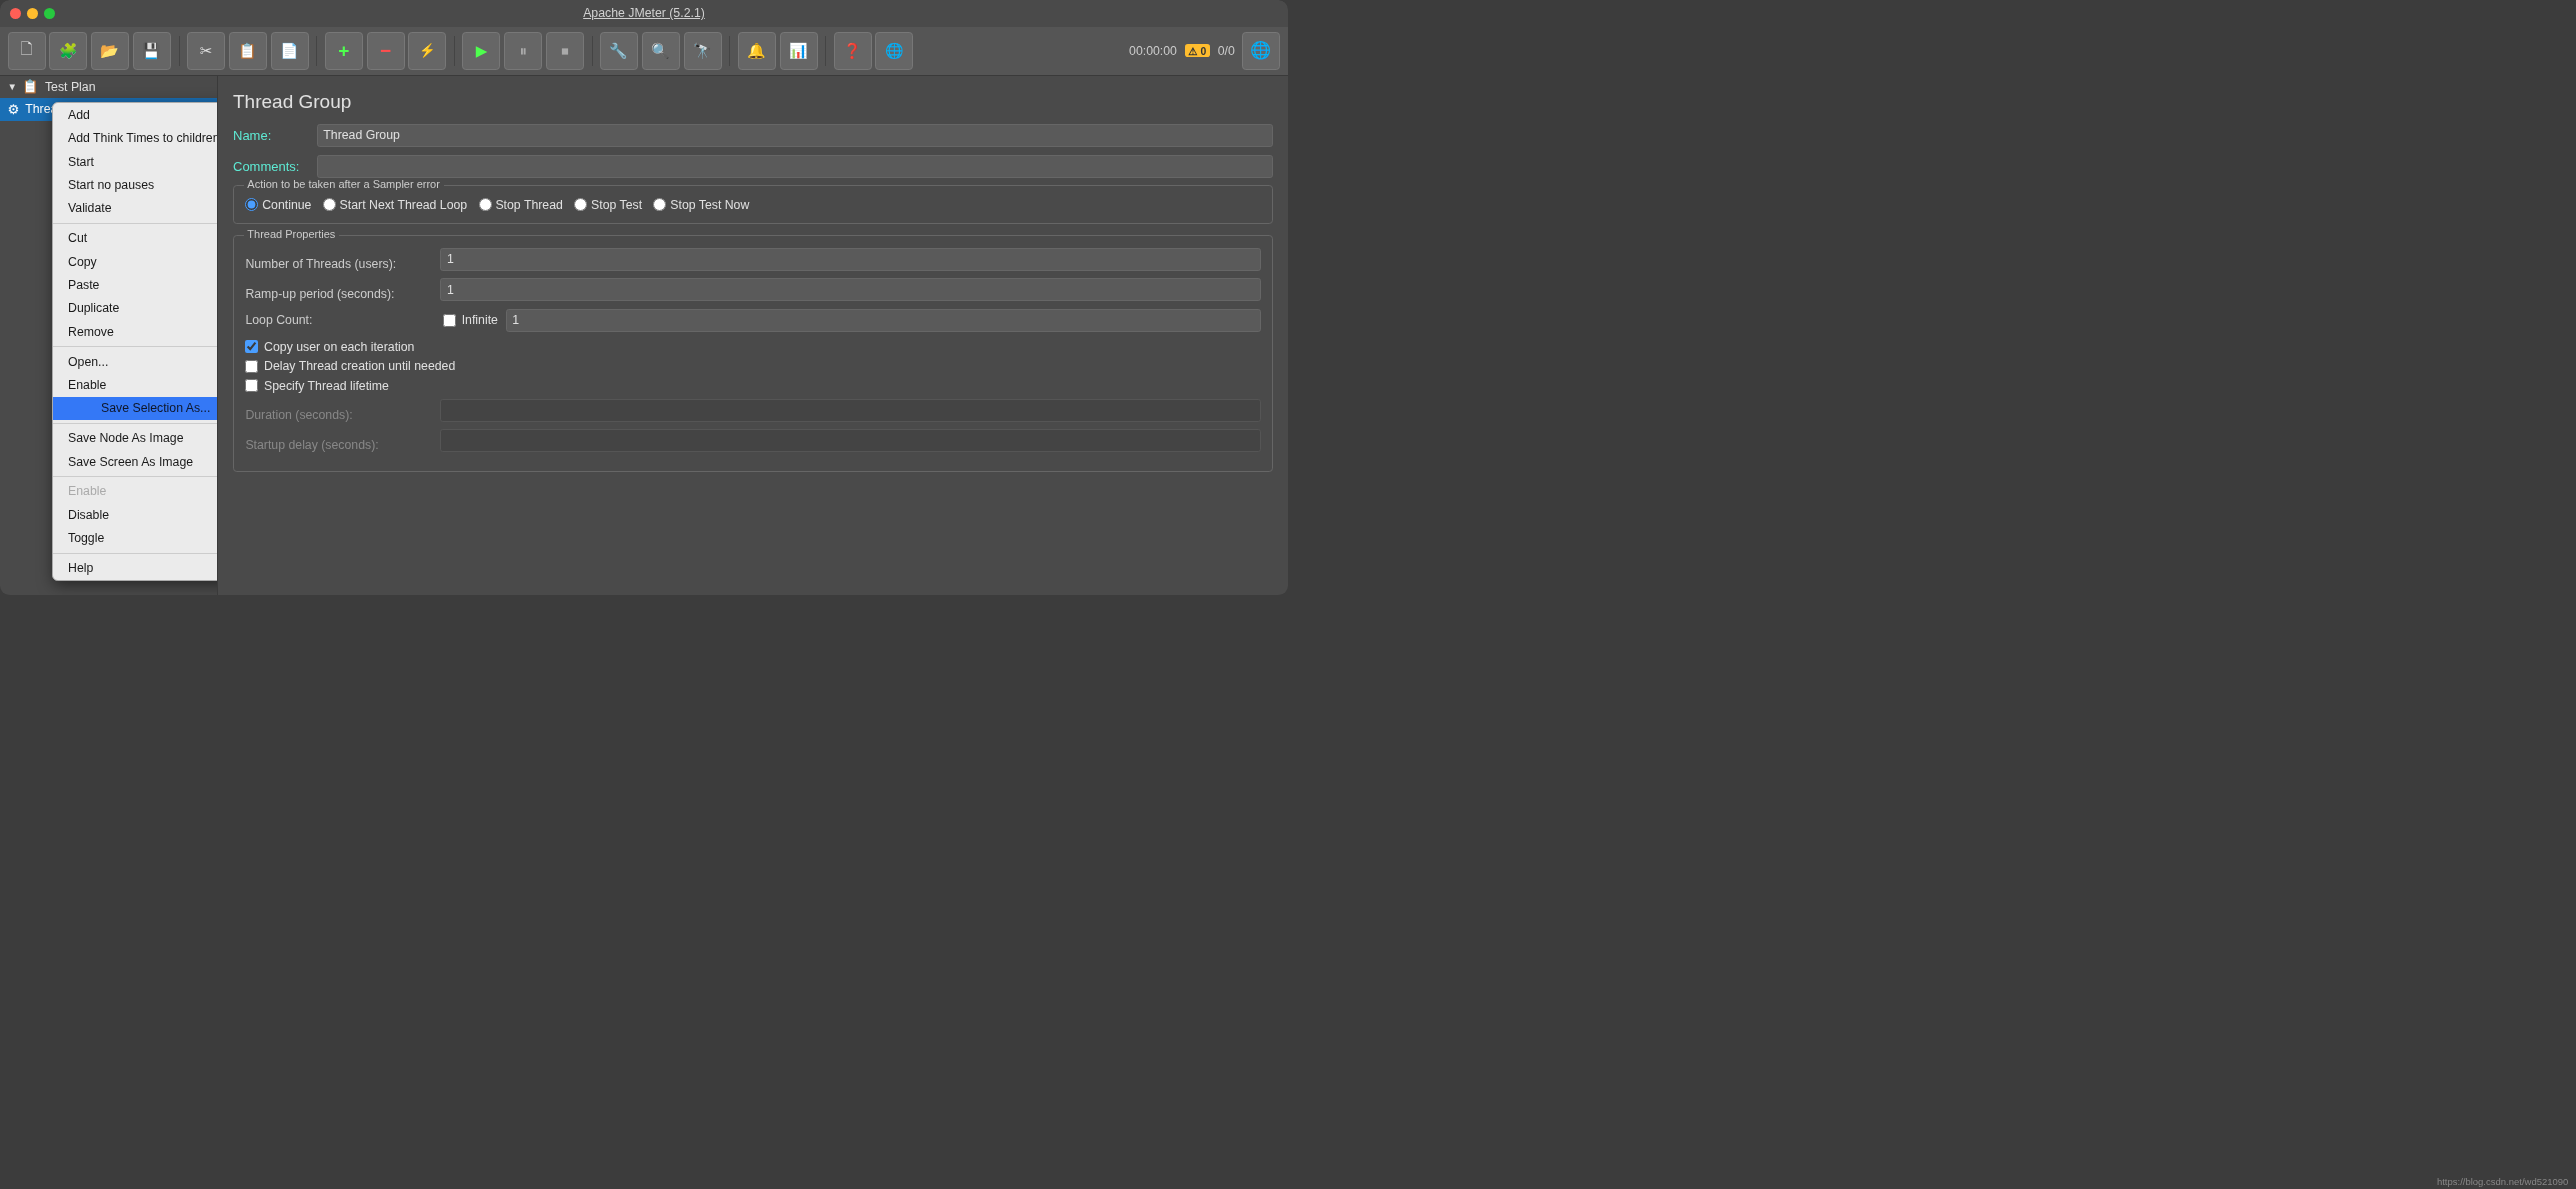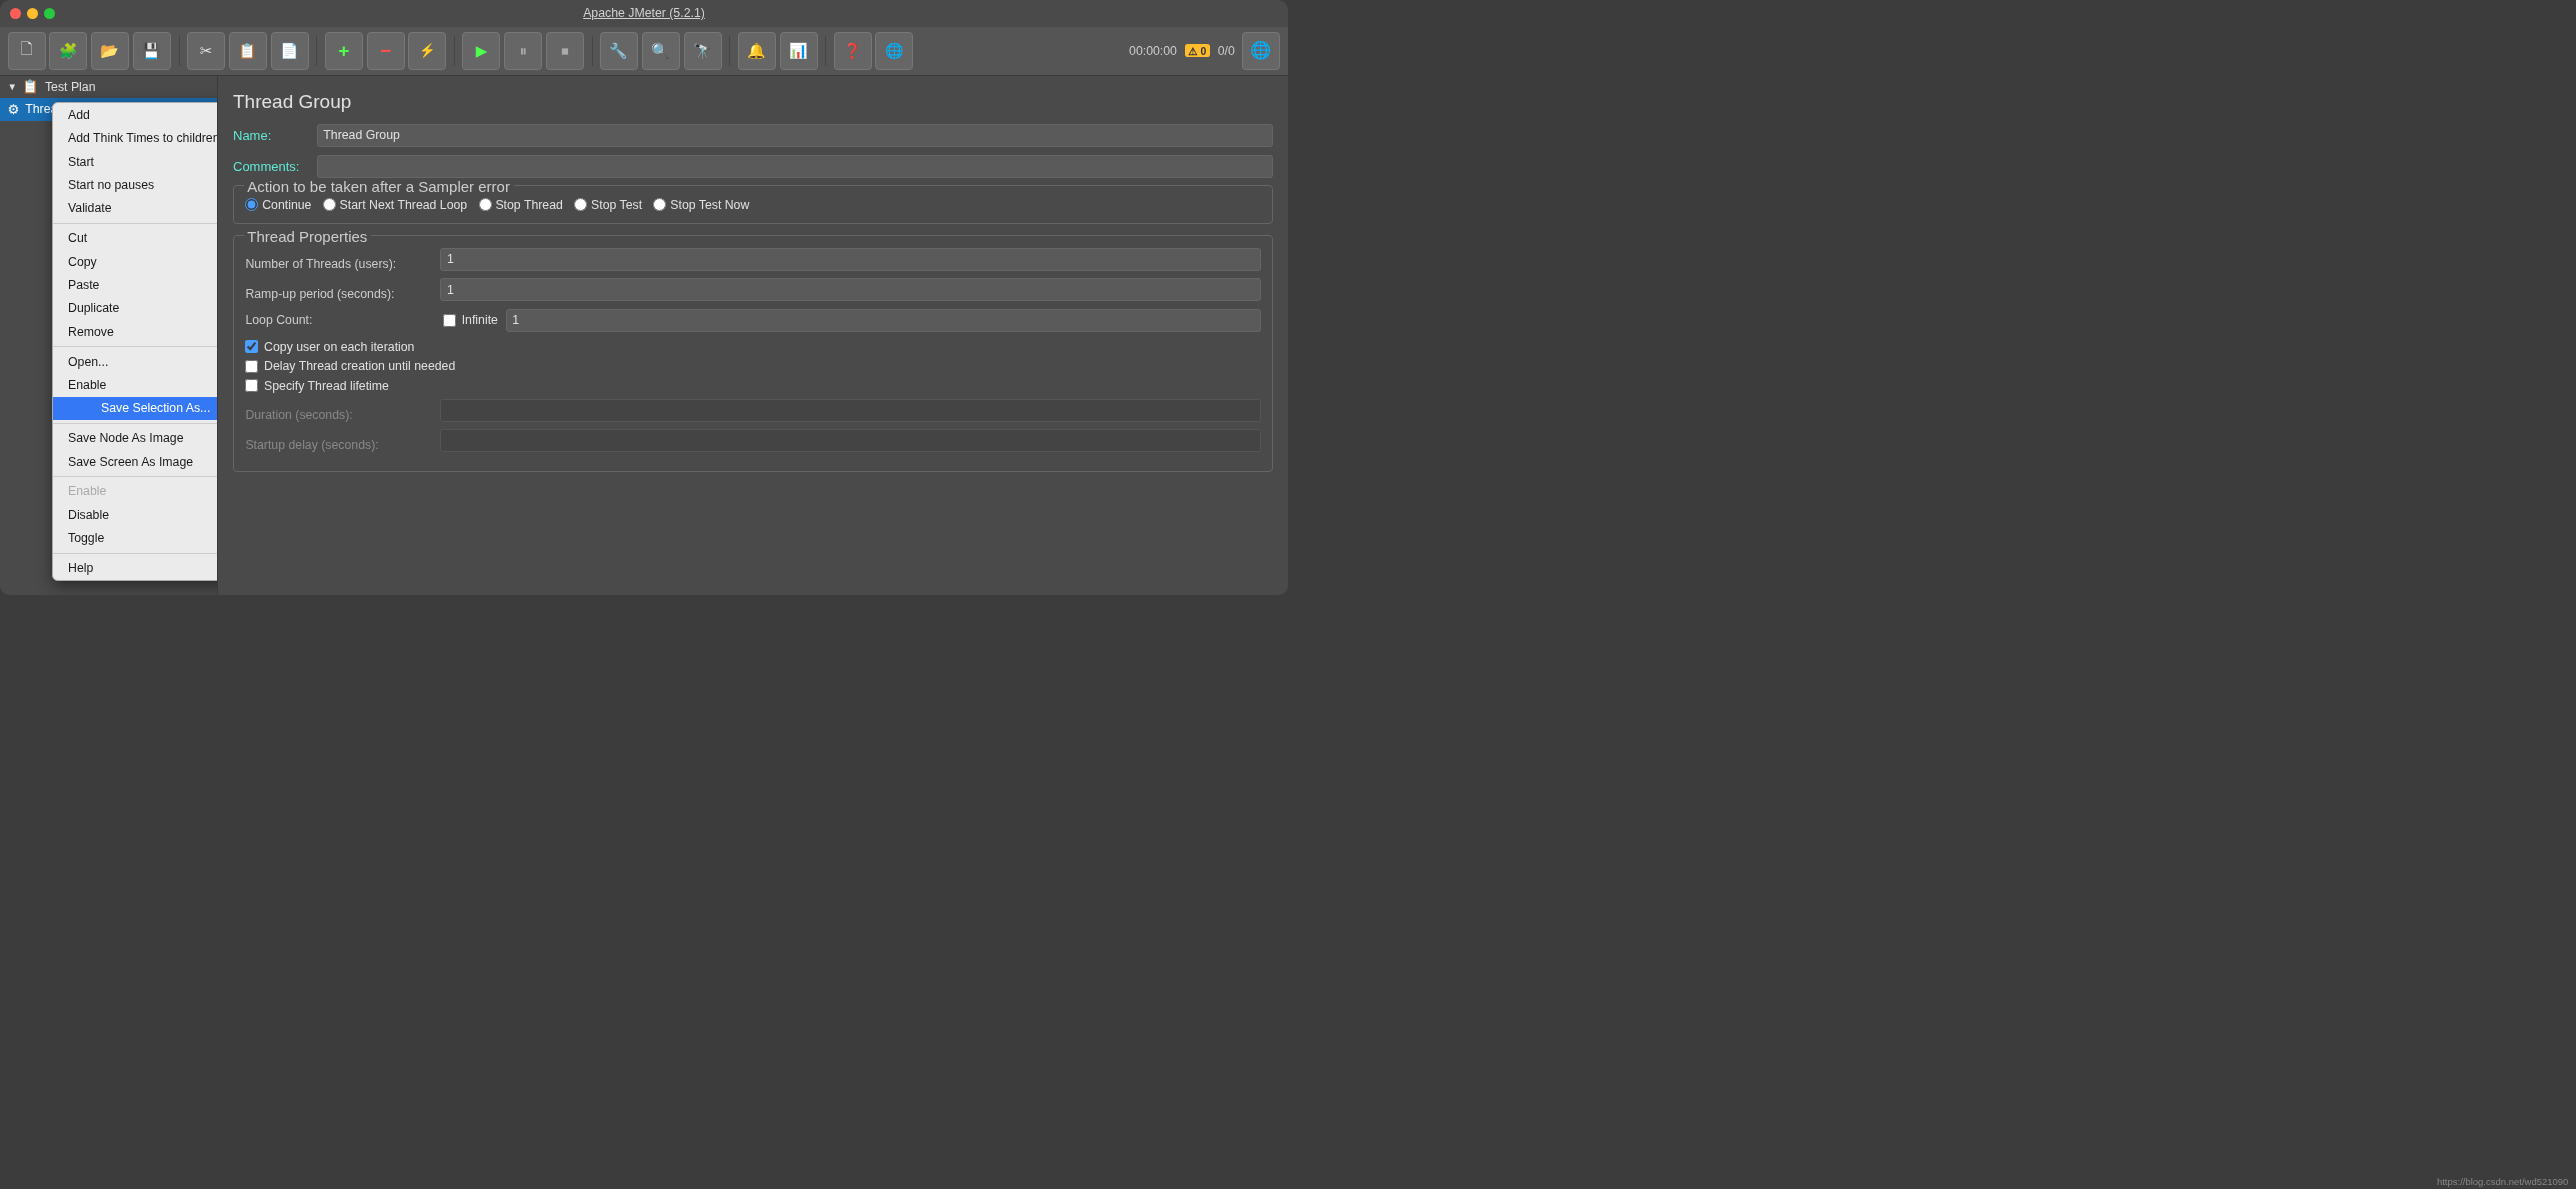--- a/index.html
+++ b/index.html
@@ -136,21 +136,21 @@
       font-size: 12.3px;
     }
     .cm-item {
       padding: 4.7px 15px;
       display: flex;
       align-items: center;
       justify-content: space-between;
       cursor: pointer;
       color: #1a1a1a;
     }
-    .cm-item.selected { background: #3478f6; color: #ffffff; padding-left: 48px; }
+    .cm-item.selected { background: #3478f6; color: #0f172a; padding-left: 48px; }
     .cm-item.disabled { color: #aaa; cursor: default; }
     .cm-separator {
       height: 0.9px;
       background: #ccc;
       margin: 2.8px 0;
     }
 
     
     .right-panel {
       flex: 1;
@@ -191,21 +191,21 @@
       padding: 11.4px;
       margin-bottom: 11.4px;
       position: relative;
     }
     .section-title {
       position: absolute;
       top: -8.5px;
       left: 9.5px;
       background: #4a4a4a;
       padding: 0 3.8px;
-      font-size: 15px;
+      font-size: 11px;
       color: #ccc;
     }
     .radio-row {
       display: flex;
       align-items: center;
       gap: 11.4px;
       flex-wrap: wrap;
     }
     .radio-label {
       display: flex;

